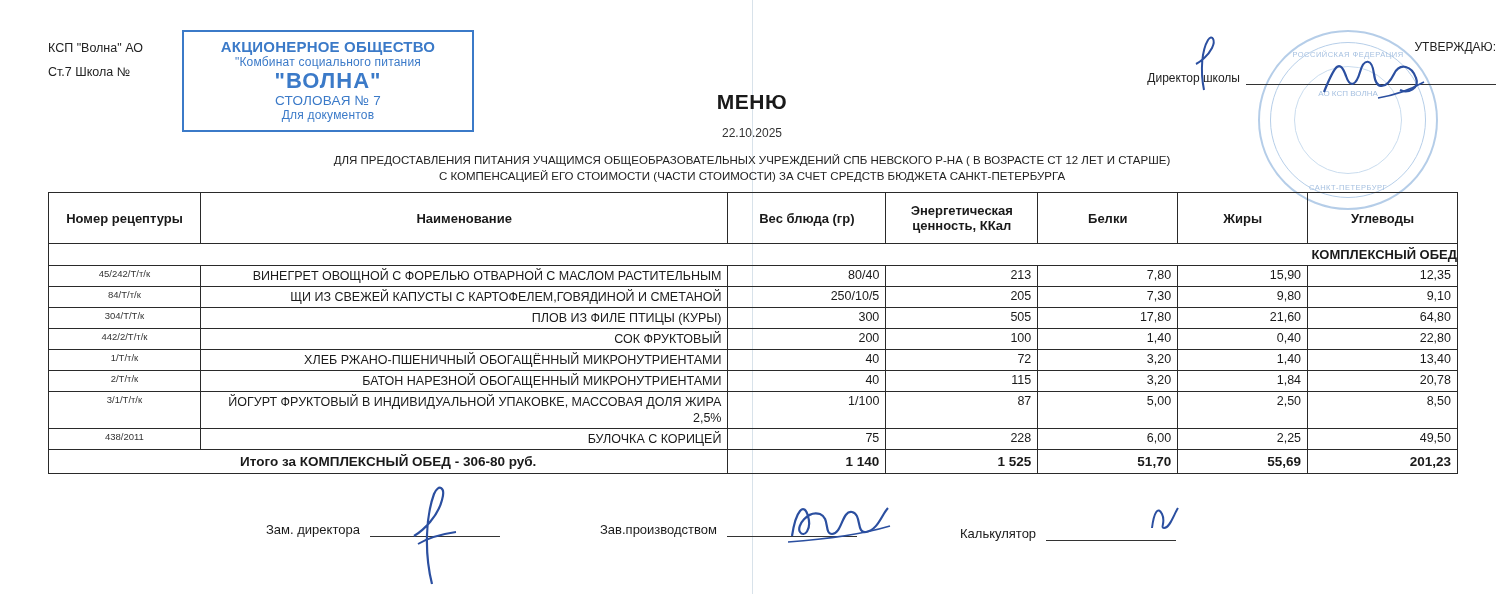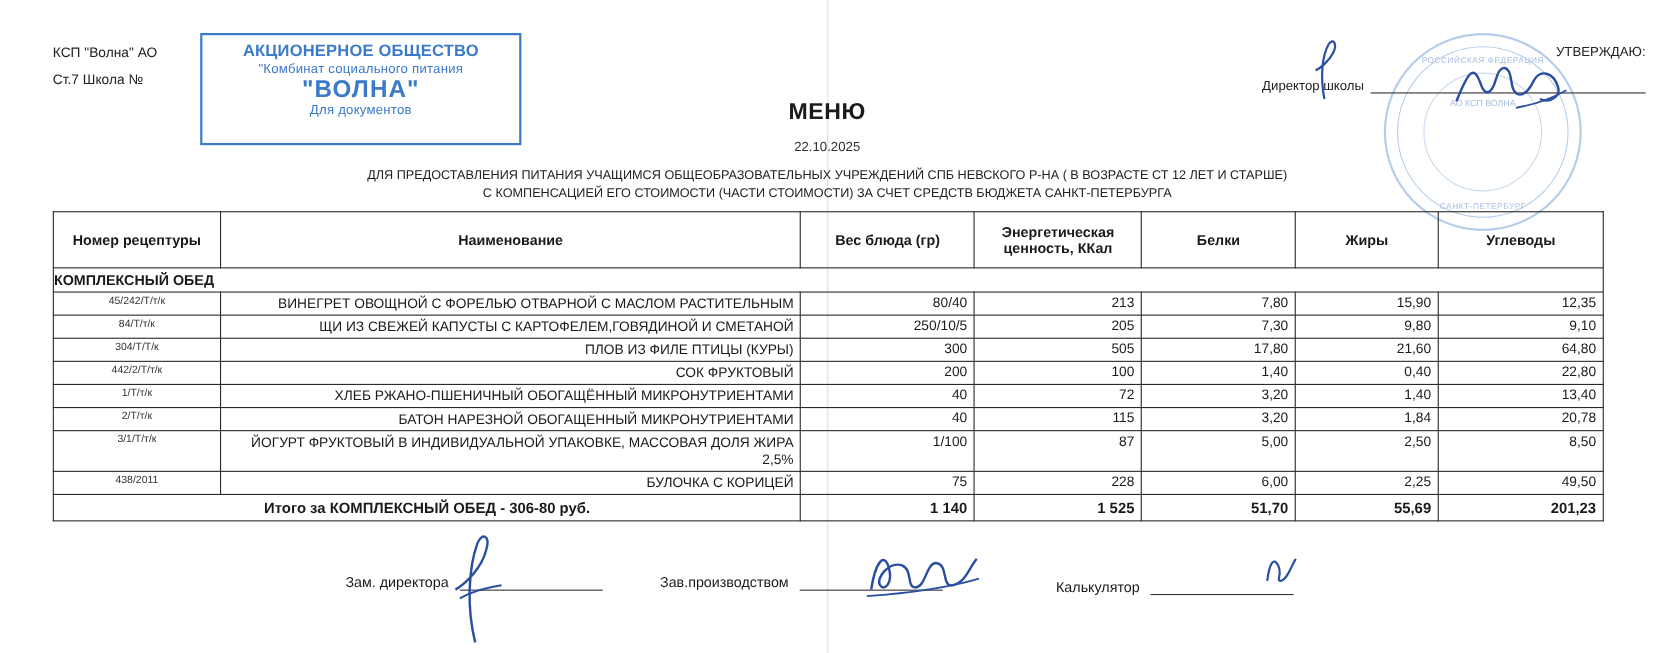--- a/index.html
+++ b/index.html
@@ -192,21 +192,21 @@
   td.num {
     text-align: center;
     font-size: 9.5px;
     color: #333;
     padding-top: 4px;
   }
   td.name { text-align: right; line-height: 16px; }
   td.val  { text-align: right; padding-right: 10px; vertical-align: bottom; }
 
   tr.section td {
-    text-align: left;
+    text-align: right;
     font-weight: bold;
     font-size: 13px;
     padding: 3px 0;
     margin-top: 33px;
   }
   tr.total td {
     font-weight: bold;
     padding-top: 4px;
     padding-bottom: 4px;
   }
@@ -231,21 +231,21 @@
   }
   .sig .lbl { display: inline-block; }
   .sig .line {
     display: inline-block;
     width: 130px;
     border-bottom: 1px solid #333;
     margin-left: 10px;
     height: 16px;
     vertical-align: bottom;
   }
-  .sig-1 { left: 218px; top: 10px; margin-left: 48px; }
+  .sig-1 { left: 218px; top: 10px; }
   .sig-2 { left: 552px; top: 10px; }
   .sig-3 { left: 912px; top: 14px; }
 
   
   .ink { position: absolute; color: #2b4fa0; pointer-events: none; }
   .ink svg { display: block; overflow: visible; }
 </style>
 </head>
 <body>
 
@@ -255,20 +255,21 @@
 
   <div class="org-block">
     <div>КСП "Волна" АО</div>
     <div>Ст.7 Школа №</div>
   </div>
 
   <div class="stamp-rect">
     <div class="l1">АКЦИОНЕРНОЕ ОБЩЕСТВО</div>
     <div class="l2">"Комбинат социального питания</div>
     <div class="l3">"ВОЛНА"</div>
+    <div class="l4">СТОЛОВАЯ № 7</div>
     <div class="l5">Для документов</div>
   </div>
 
   <div class="seal">
     <div class="seal-arc arc-top">РОССИЙСКАЯ ФЕДЕРАЦИЯ</div>
     <div class="seal-core">АО КСП ВОЛНА</div>
     <div class="seal-arc arc-bottom">САНКТ-ПЕТЕРБУРГ</div>
   </div>
 
   <div class="approve">

